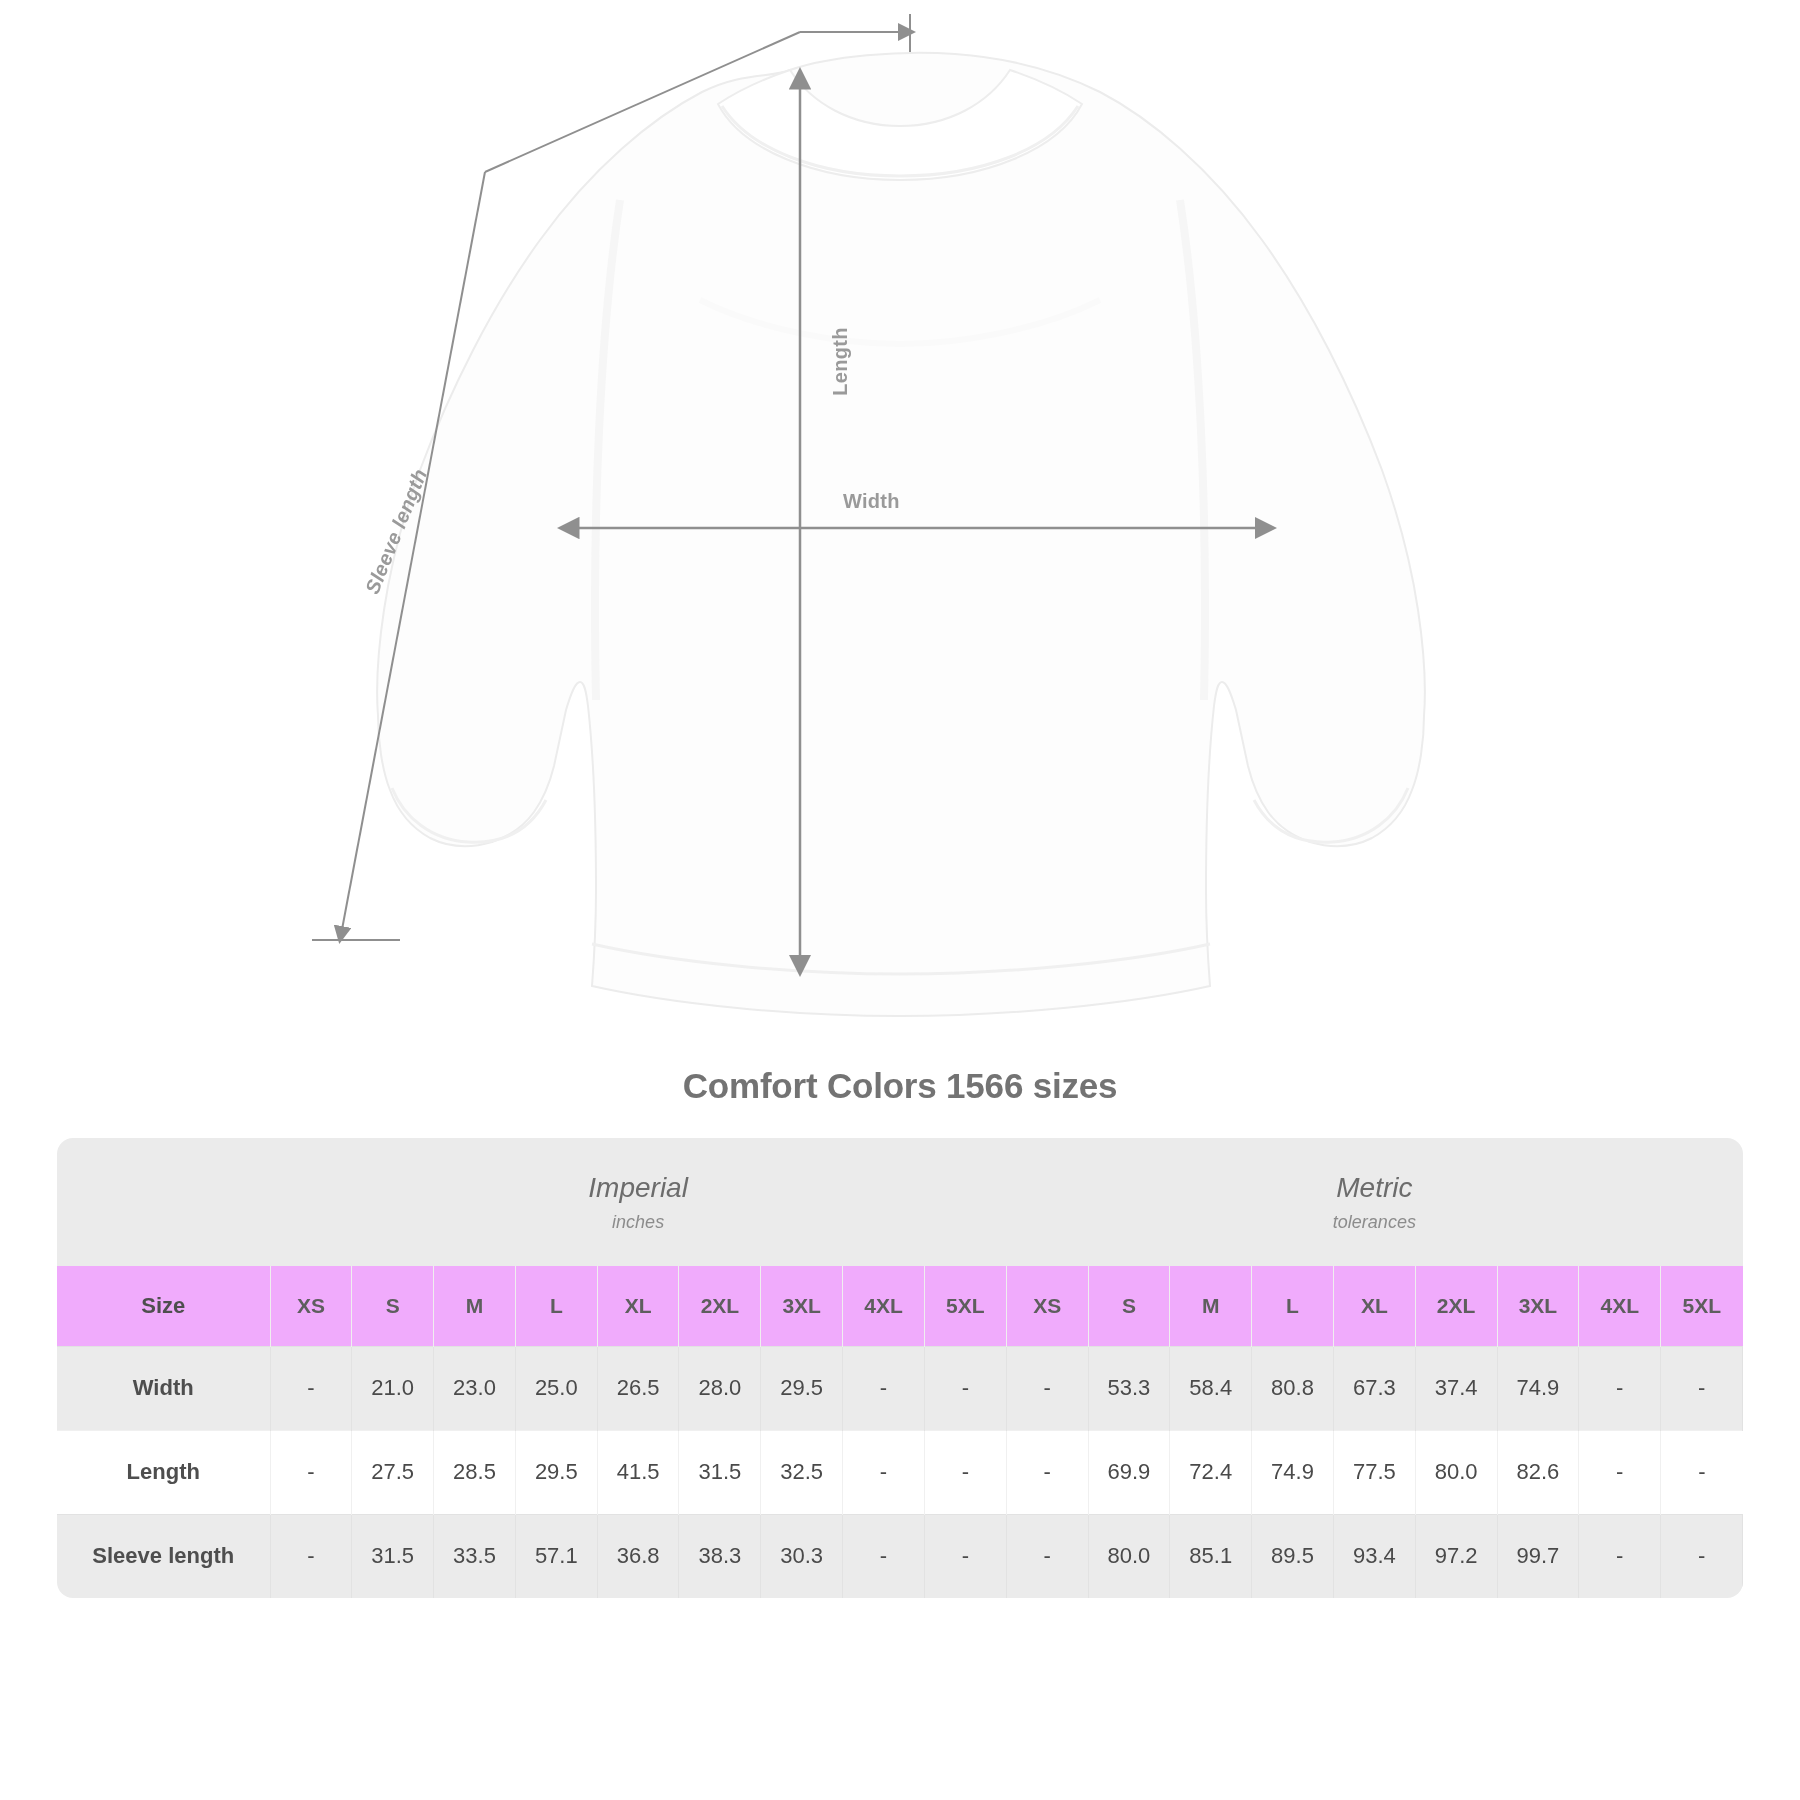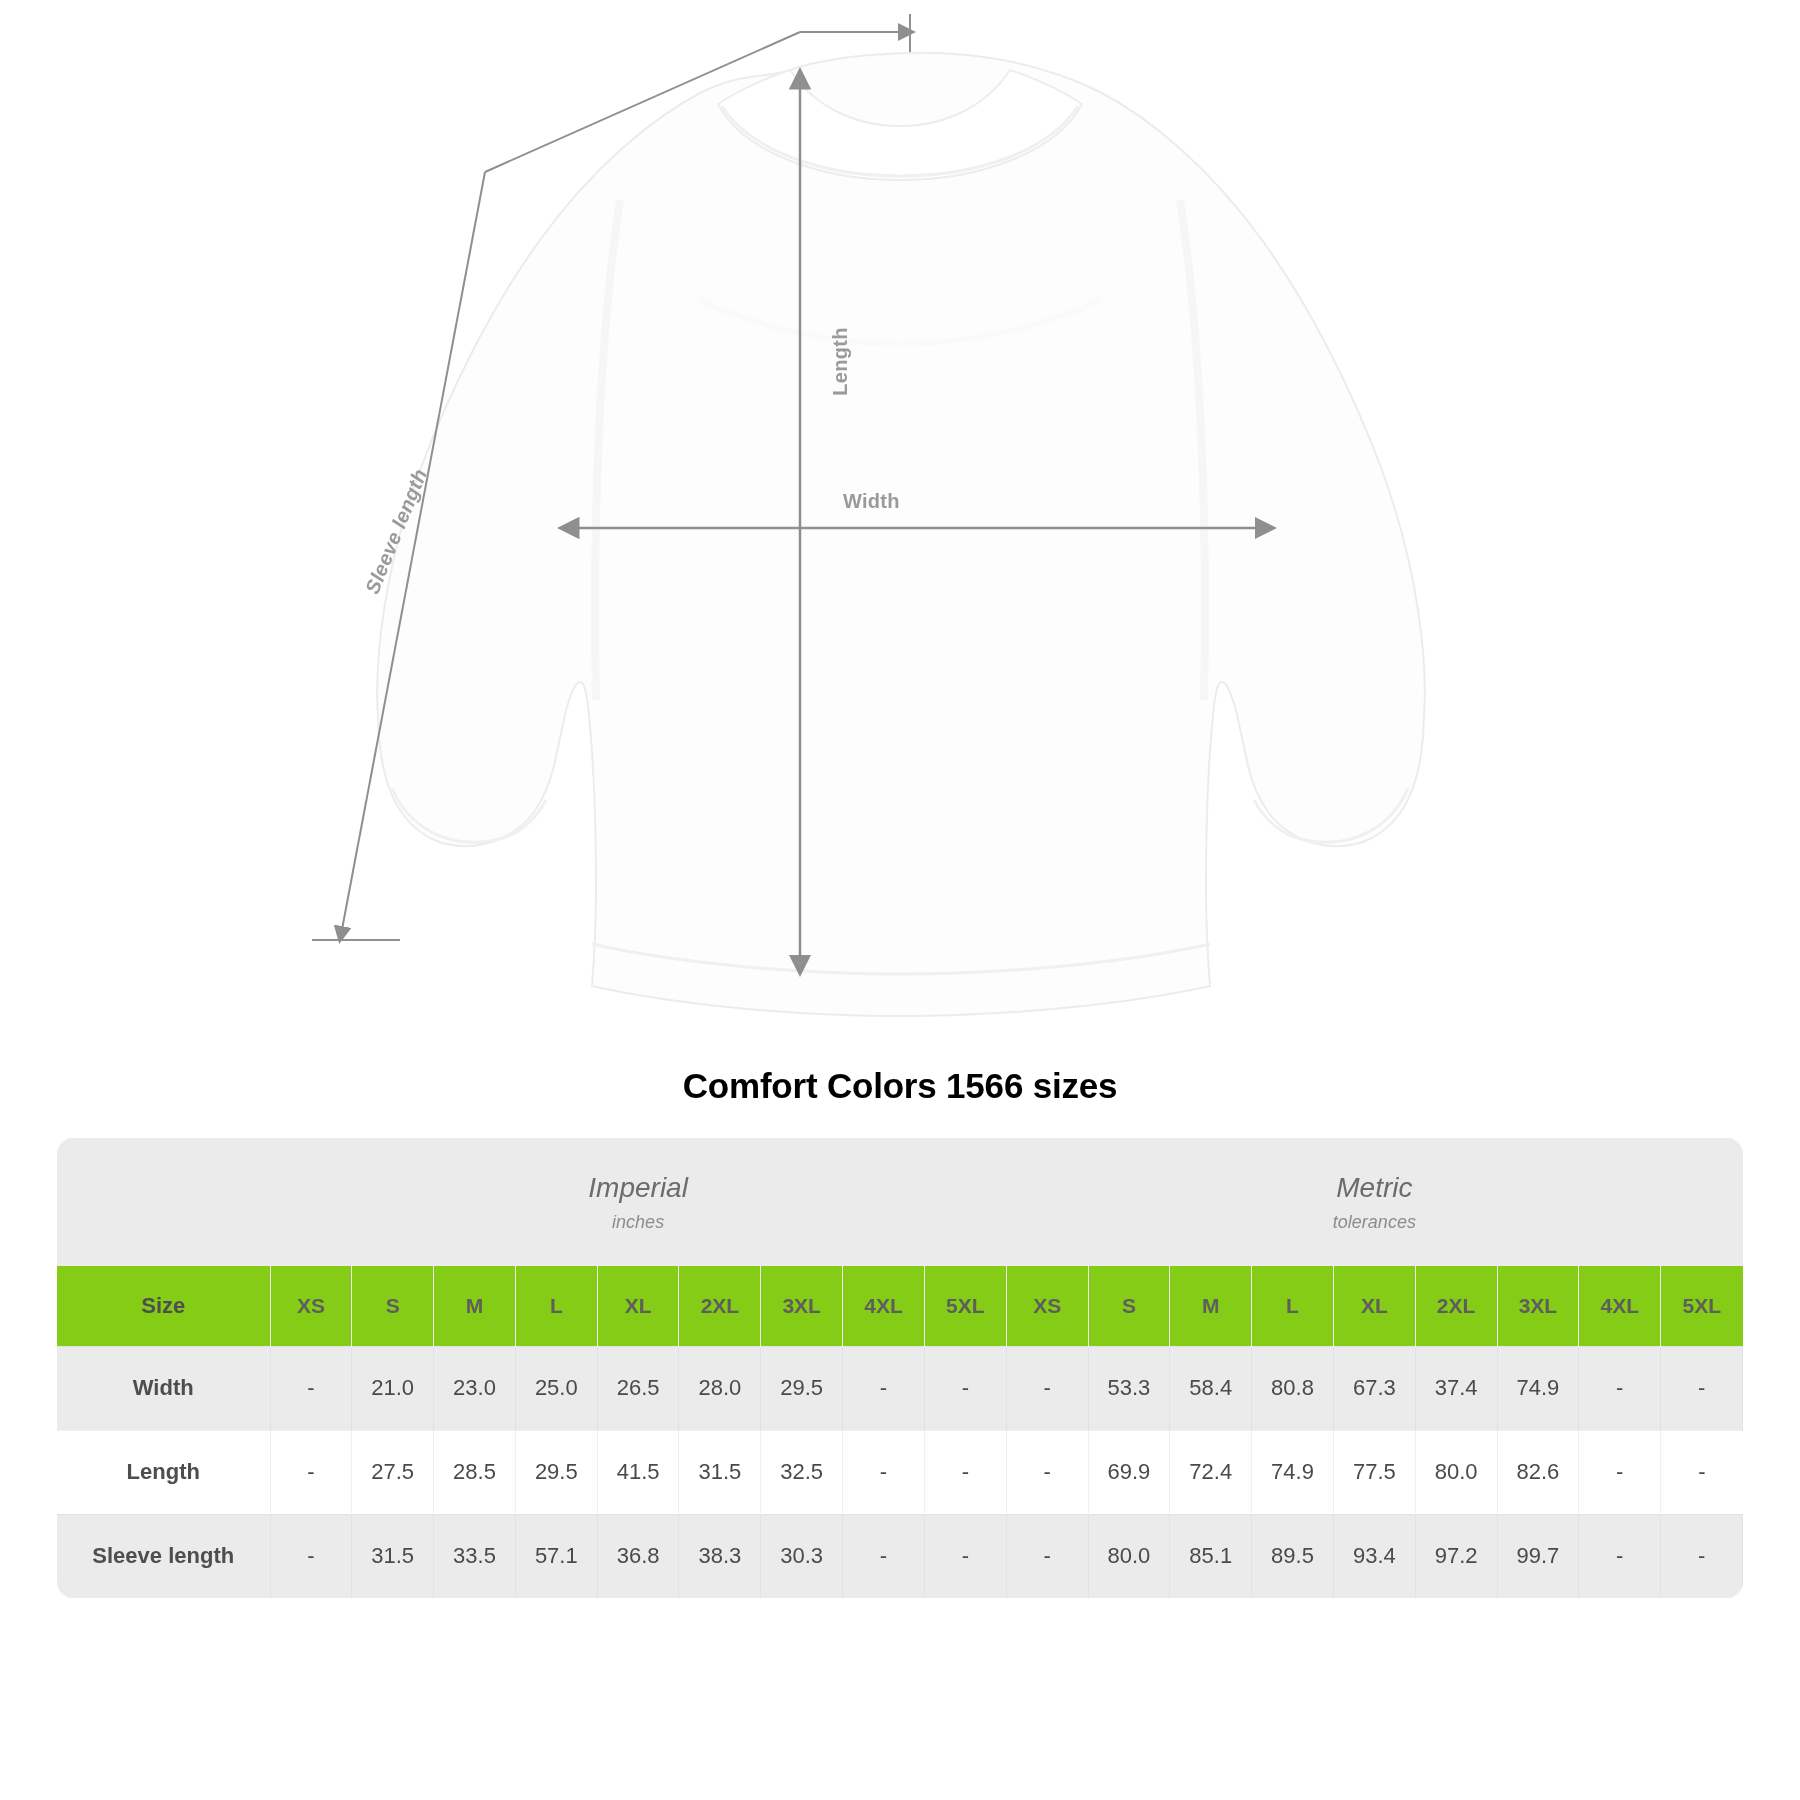--- a/index.html
+++ b/index.html
@@ -57,21 +57,21 @@
   }
 
   
   #title-block {
     text-align: center;
     margin-top: 6px;
   }
   #chart-title {
     font-size: 35px;
     font-weight: bold;
-    color: #000000;
+    color: #737373;
     letter-spacing: -0.2px;
   }
   #chart-note {
     font-size: 19.5px;
     font-style: italic;
     color: #7c7c7c;
     margin-top: 16px;
   }
 
   
@@ -105,21 +105,21 @@
   }
   .unit-sub {
     font-size: 18px;
     font-style: italic;
     color: #8c8c8c;
     margin-top: 8px;
   }
 
   .header-row td {
     height: 80px;
-    background: #84cc16;
+    background: #f0abfc;
     text-align: center;
     vertical-align: middle;
     font-size: 21px;
     font-weight: bold;
     color: #5e5e5e;
     border-right: 1px solid #efefef;
   }
   .header-row td:last-child { border-right: none; }
   .header-row td.row-label { font-size: 22px; color: #4e4e4e; }
 

